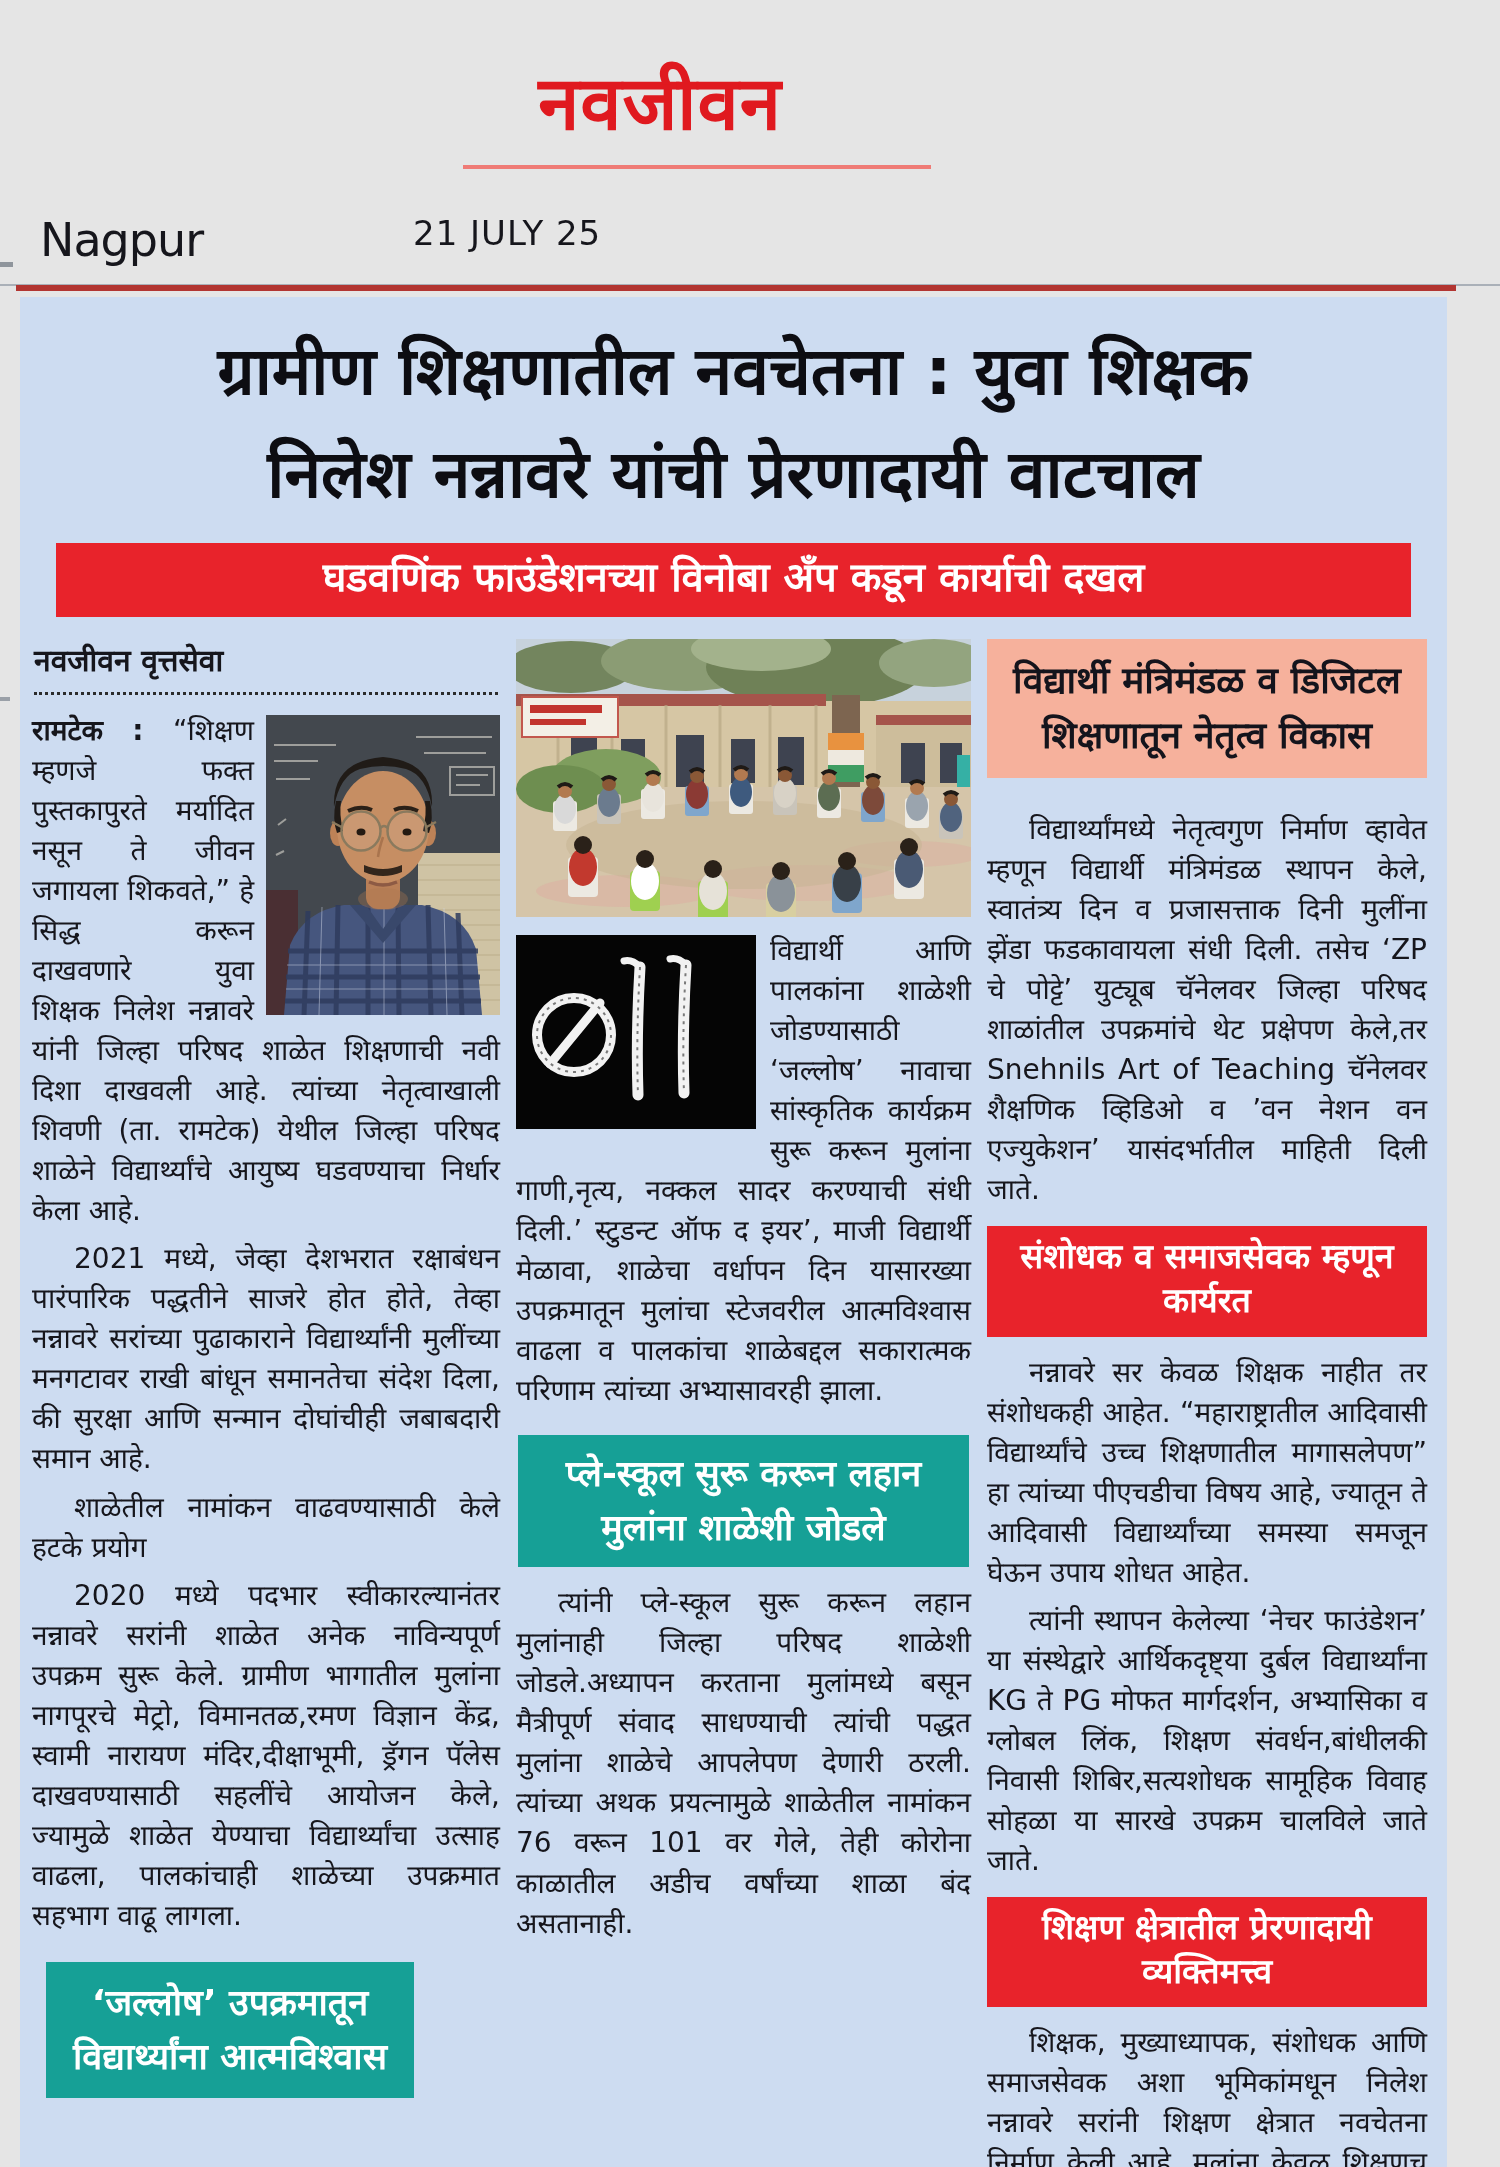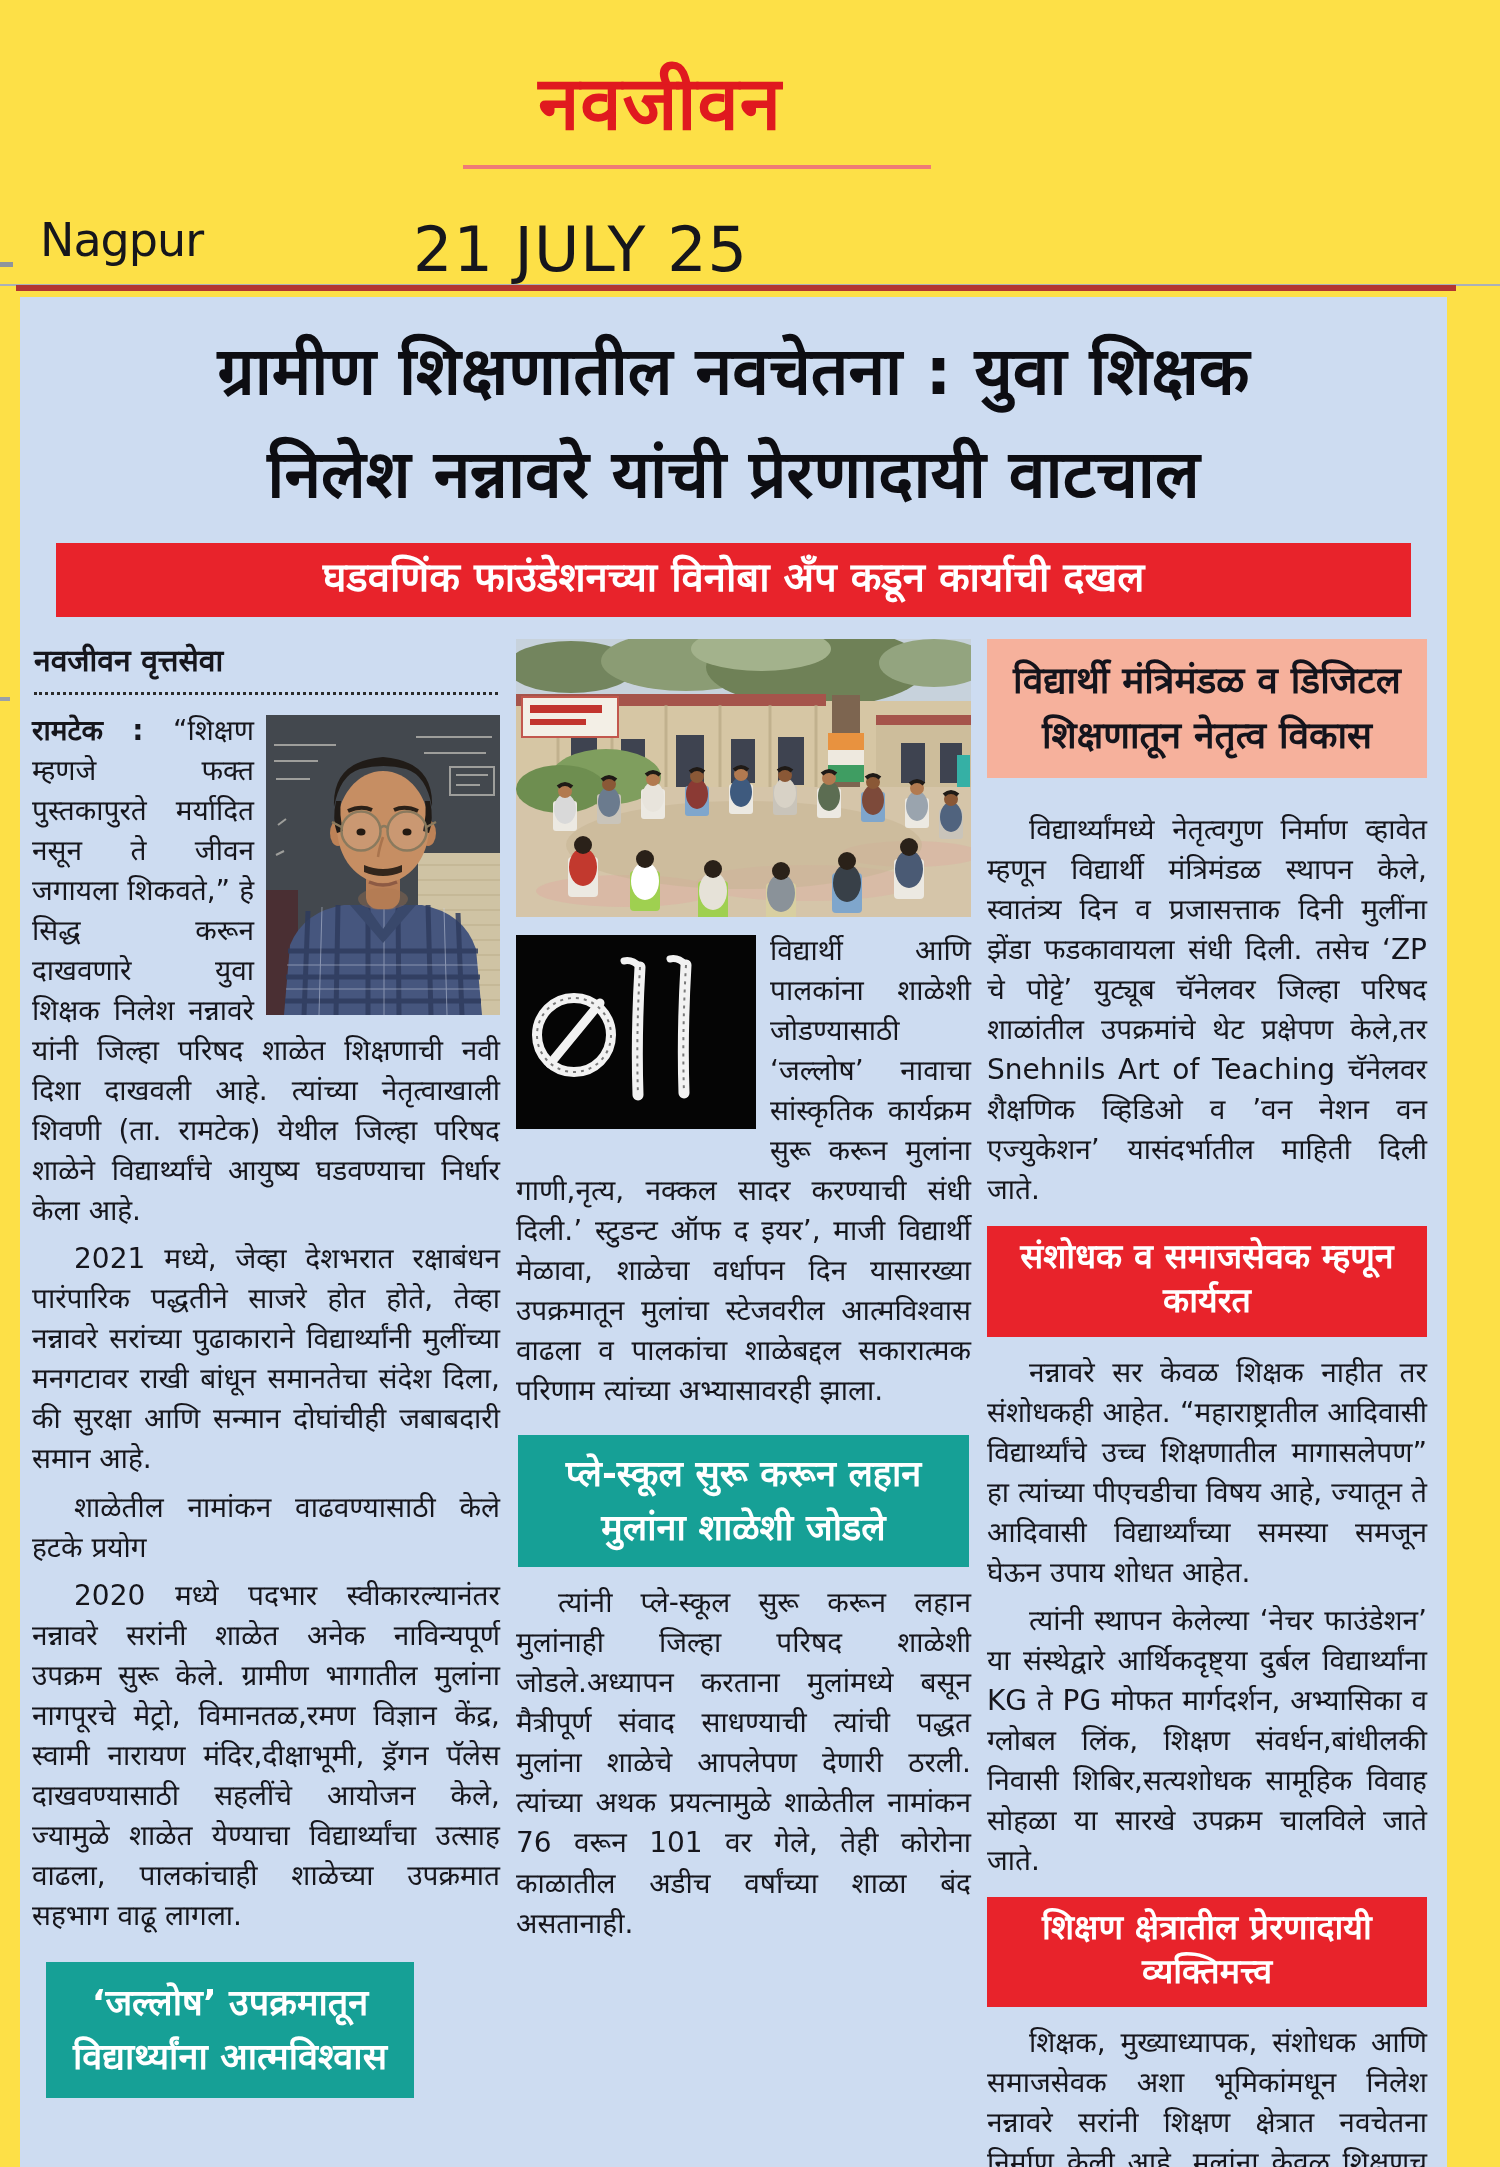--- a/index.html
+++ b/index.html
@@ -1,24 +1,24 @@
 <!DOCTYPE html>
 <html><head>
 <meta charset="utf-8">
 <style>
   html,body{margin:0;padding:0;background:#ffffff;}
-  .page{position:relative;width:1500px;height:2167px;background:#fde047;overflow:hidden;
+  .page{position:relative;width:1500px;height:2167px;background:#e5e5e5;overflow:hidden;
         font-family:"DejaVu Sans",sans-serif;color:#16161c;}
 
   
   .masthead{position:absolute;left:440px;top:50px;width:440px;text-align:center;
             font-size:74px;font-weight:800;color:#e0191f;letter-spacing:1px;}
   .masthead-underline{position:absolute;left:463px;top:165px;width:468px;height:4px;background:#ef7b76;}
   .dateline-city{position:absolute;left:40px;top:213px;font-size:46px;font-weight:500;letter-spacing:-1px;}
-  .dateline-date{position:absolute;left:413px;top:213px;font-size:62px;font-weight:500;letter-spacing:1px;}
+  .dateline-date{position:absolute;left:413px;top:213px;font-size:34px;font-weight:500;letter-spacing:1px;}
   .hairline{position:absolute;left:0;top:284px;width:1500px;height:2px;background:#aab0b8;}
   .red-rule{position:absolute;left:16px;top:285px;width:1440px;height:6px;background:#b23531;}
   .scan-dash-1{position:absolute;left:0;top:262px;width:13px;height:5px;background:#8f959c;}
   .scan-dash-2{position:absolute;left:0;top:697px;width:10px;height:4px;background:#9aa0a8;}
 
   
   .article{position:absolute;left:20px;top:297px;width:1427px;min-height:1321px;
            background:#cddcf1;box-sizing:border-box;padding-top:24px;}
   .headline{ text-align:center;font-weight:800;color:#0d0d12;font-size:66px;line-height:1.56;
              padding:0 19px;}

